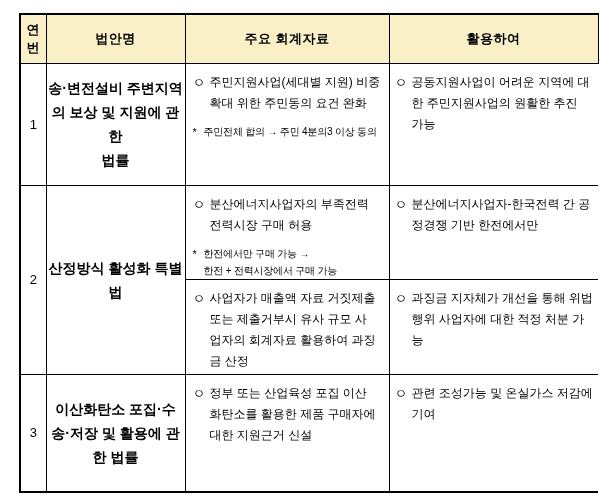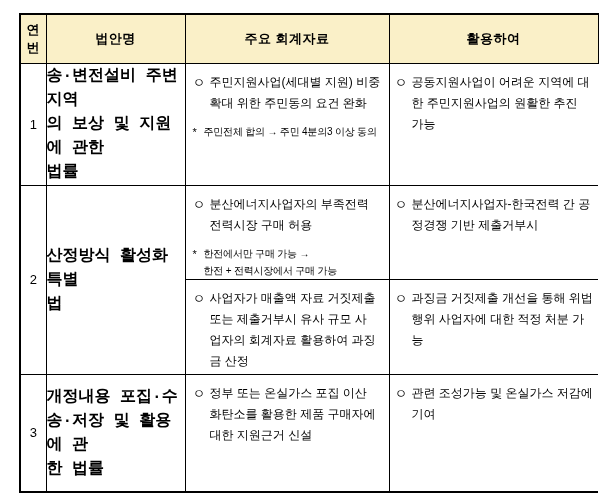--- a/index.html
+++ b/index.html
@@ -53,26 +53,25 @@
   tr.row-1  { height: 122px; }
   tr.row-2a { height: 88px; }
   tr.row-2b { height: 95px; }
   tr.row-3  { height: 118px; }
 
   td.no-cell {
     text-align: center;
     font-size: 13px;
   }
   td.bill-cell {
-    text-align: left;
-    font-size: 16px;
+    text-align: center;
+    font-size: 14px;
     font-weight: bold;
     white-space: pre-line;
     line-height: 24px;
-    font-family: Liberation Mono, monospace;
   }
   td.content-cell {
     vertical-align: top;
     padding: 8px 0 0 7px;
   }
   td.effect-cell { padding-left: 5px; }
 
   .item {
     display: flex;
     align-items: flex-start;
@@ -159,54 +158,54 @@
           <div class="item note">
             <span class="marker">*</span>
             <span class="text">한전에서만 구매 가능 →
 한전 + 전력시장에서 구매 가능</span>
           </div>
         </td>
         <td class="content-cell effect-cell">
           <div class="item bullet">
             <span class="marker">ㅇ</span>
             <span class="text">분산에너지사업자-한국전력 간 공
-정경쟁 기반 제출거부시</span>
+정경쟁 기반 한전에서만</span>
           </div>
         </td>
       </tr>
 
       <tr class="row-2b">
         <td class="content-cell">
           <div class="item bullet">
             <span class="marker">ㅇ</span>
             <span class="text">사업자가 매출액 자료 거짓제출
 또는 제출거부시 유사 규모 사
 업자의 회계자료 활용하여 과징
 금 산정</span>
           </div>
         </td>
         <td class="content-cell effect-cell">
           <div class="item bullet">
             <span class="marker">ㅇ</span>
-            <span class="text">과징금 거짓제출 개선을 통해 위법
+            <span class="text">과징금 지자체가 개선을 통해 위법
 행위 사업자에 대한 적정 처분 가
 능</span>
           </div>
         </td>
       </tr>
 
       <tr class="row-3">
         <td class="no-cell">3</td>
-        <td class="bill-cell">개정내용 포집·수
+        <td class="bill-cell">이산화탄소 포집·수
 송·저장 및 활용에 관
 한 법률</td>
         <td class="content-cell">
           <div class="item bullet">
             <span class="marker">ㅇ</span>
-            <span class="text">정부 또는 온실가스 포집 이산
+            <span class="text">정부 또는 산업육성 포집 이산
 화탄소를 활용한 제품 구매자에
 대한 지원근거 신설</span>
           </div>
         </td>
         <td class="content-cell effect-cell">
           <div class="item bullet">
             <span class="marker">ㅇ</span>
             <span class="text">관련 조성가능 및 온실가스 저감에
 기여</span>
           </div>

